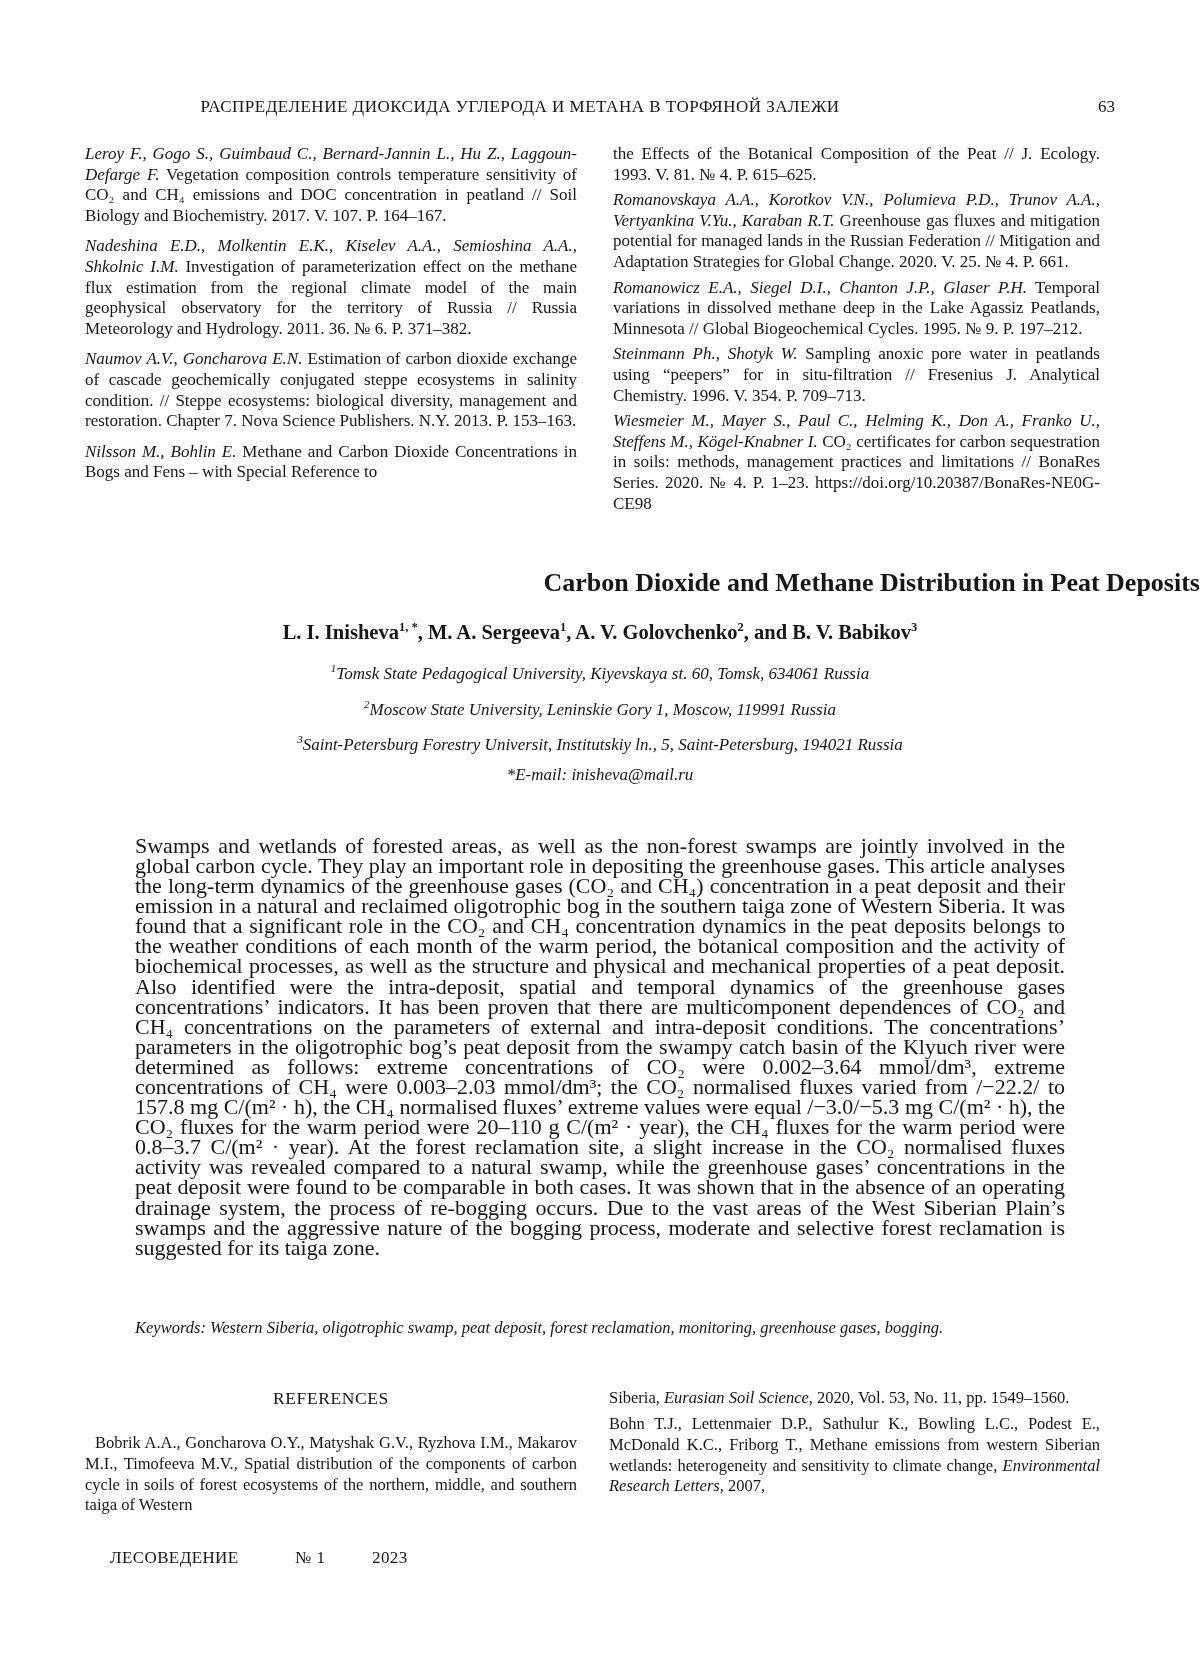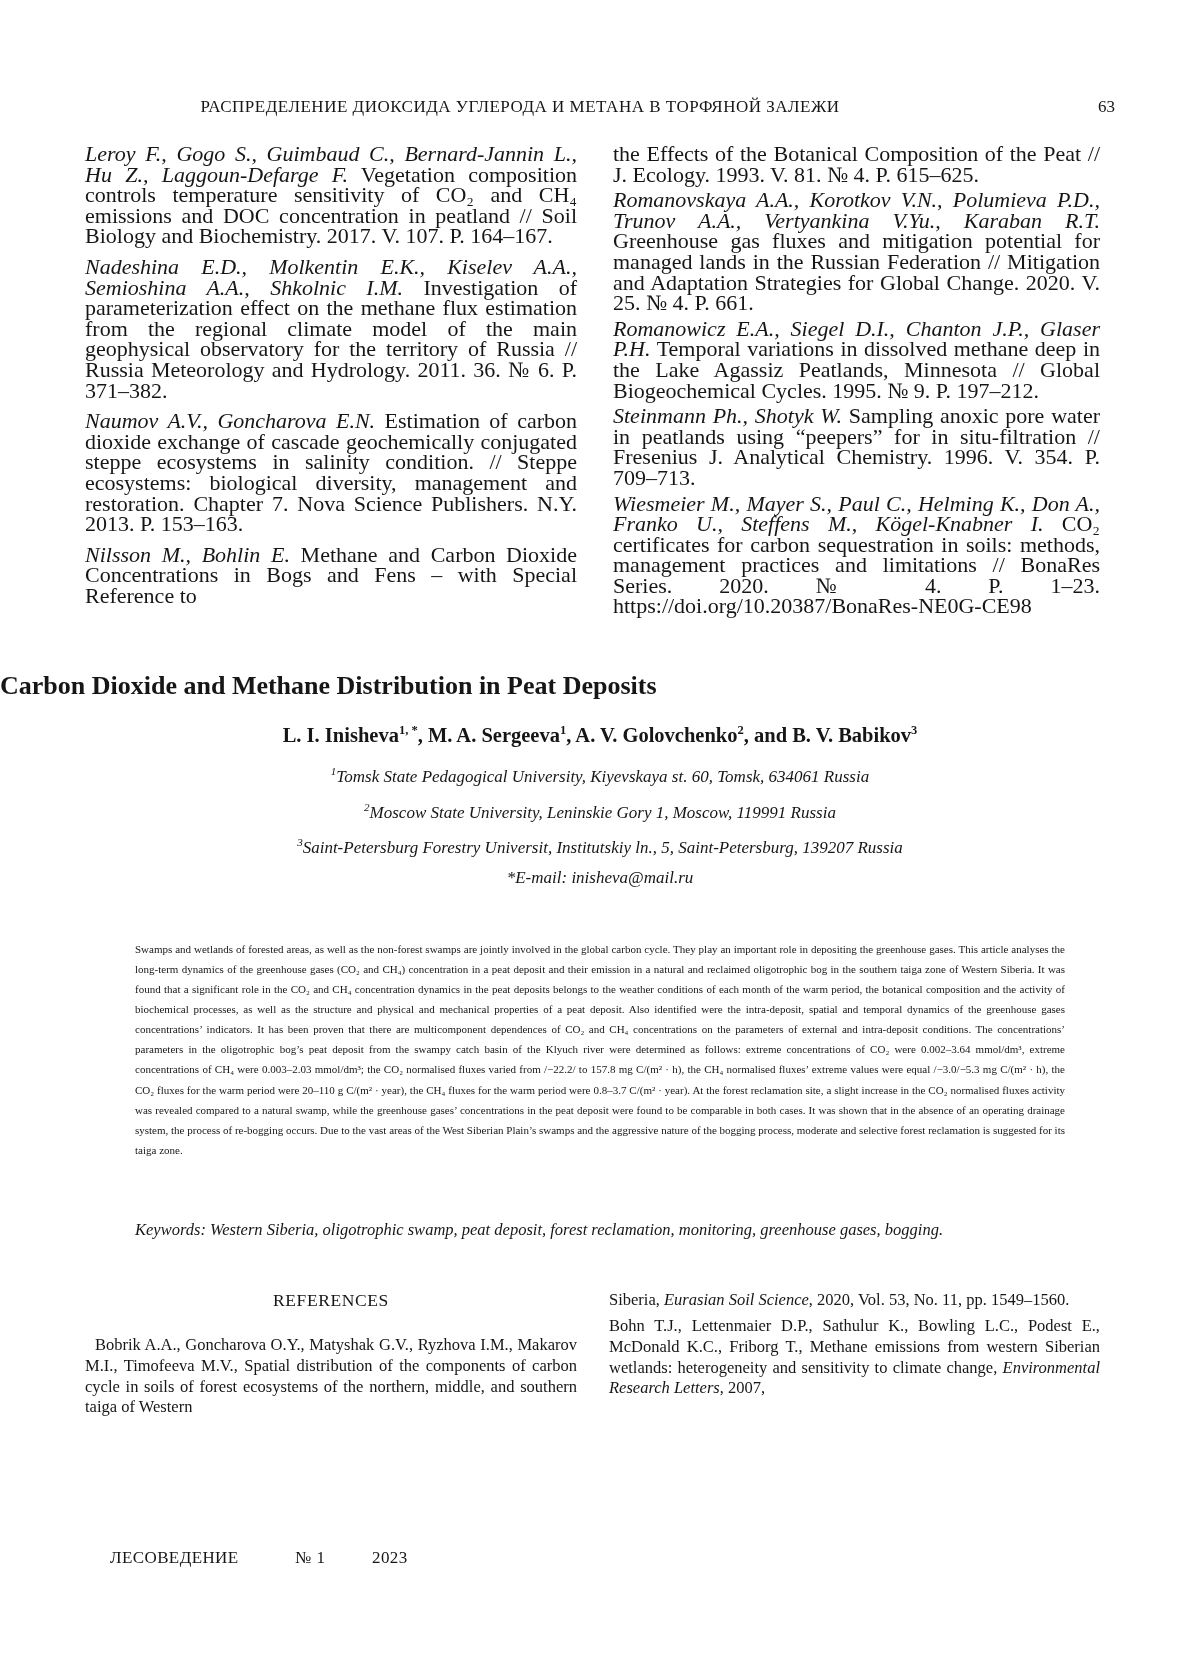--- a/index.html
+++ b/index.html
@@ -15,35 +15,35 @@
     margin:97px 85px 0 85px;
     padding-right:160px;
     text-align:center;
     font-size:17px;
     letter-spacing:0.5px;
     white-space:nowrap;
   }
   .page-num { position:absolute; right:0; top:0; letter-spacing:0; }
 
   .refs-top { display:flex; margin:27px 100px 0 85px; gap:36px; }
-  .refs-top .col { text-align:justify; font-size:22px; line-height:20.6px; }
+  .refs-top .col { text-align:justify; font-size:17px; line-height:20.6px; }
   .col-l { width:492px; }
   .col-r { flex:1; }
   .refs-top p { margin-bottom:10px; }
   .col-r p { margin-bottom:5px; }
   .it { font-style:italic; }
 
-  .title-block { margin-top:46px; text-align:left; font-weight:bold; font-size:26px; line-height:36px; }
+  .title-block { margin-top:46px; text-align:right; font-weight:bold; font-size:26px; line-height:36px; }
   .authors-line { margin-top:19px; text-align:center; font-weight:bold; font-size:20.5px; }
   .authors-line sup { font-size:12.5px; }
   .affils { margin-top:9px; text-align:center; font-style:italic; font-size:17px; line-height:30px; }
   .affils sup { font-size:11px; }
   .email-line { text-align:center; font-style:italic; font-size:17px; line-height:30px; }
 
-  .abstract { margin:46px 135px 0 135px; text-align:justify; font-size:11px; line-height:20.1px; }
+  .abstract { margin:46px 135px 0 135px; text-align:justify; font-size:22px; line-height:20.1px; }
 
   .keywords { margin:57px 135px 0 135px; font-style:italic; font-size:16.5px; line-height:25px; text-align:justify; }
 
   .refs-bottom { display:flex; margin:48px 100px 0 85px; gap:32px; }
   .refs-bottom .col { font-size:16.5px; line-height:20.6px; text-align:justify; }
   .ref-heading { text-align:center; font-size:17.5px; letter-spacing:0.6px; margin-bottom:25px; font-weight:normal; }
   .refs-bottom .col-l p { text-indent:10px; }
   .refs-bottom p { margin-bottom:6px; }
 
   .footer { position:absolute; left:110px; top:1548px; font-size:17px; letter-spacing:0.4px; }
@@ -76,21 +76,21 @@
 
 <div class="title-block">
   <div>Carbon Dioxide and Methane Distribution in Peat Deposits</div>
 </div>
 
 <p class="authors-line"><span>L. I. Inisheva</span><sup>1, *</sup><span>, M. A. Sergeeva</span><sup>1</sup><span>, A. V. Golovchenko</span><sup>2</sup><span>, and B. V. Babikov</span><sup>3</sup></p>
 
 <div class="affils">
   <div><sup>1</sup><span>Tomsk State Pedagogical University, Kiyevskaya st. 60, Tomsk, 634061 Russia</span></div>
   <div><sup>2</sup><span>Moscow State University, Leninskie Gory 1, Moscow, 119991 Russia</span></div>
-  <div><sup>3</sup><span>Saint-Petersburg Forestry Universit, Institutskiy ln., 5, Saint-Petersburg, 139207 Russia</span></div>
+  <div><sup>3</sup><span>Saint-Petersburg Forestry Universit, Institutskiy ln., 5, Saint-Petersburg, 194021 Russia</span></div>
   <div class="email-line">*E-mail: inisheva@mail.ru</div>
 </div>
 
 <p class="abstract">Swamps and wetlands of forested areas, as well as the non-forest swamps are jointly involved in the global carbon cycle. They play an important role in depositing the greenhouse gases. This article analyses the long-term dynamics of the greenhouse gases (CO₂ and CH₄) concentration in a peat deposit and their emission in a natural and reclaimed oligotrophic bog in the southern taiga zone of Western Siberia. It was found that a significant role in the CO₂ and CH₄ concentration dynamics in the peat deposits belongs to the weather conditions of each month of the warm period, the botanical composition and the activity of biochemical processes, as well as the structure and physical and mechanical properties of a peat deposit. Also identified were the intra-deposit, spatial and temporal dynamics of the greenhouse gases concentrations’ indicators. It has been proven that there are multicomponent dependences of CO₂ and CH₄ concentrations on the parameters of external and intra-deposit conditions. The concentrations’ parameters in the oligotrophic bog’s peat deposit from the swampy catch basin of the Klyuch river were determined as follows: extreme concentrations of CO₂ were 0.002–3.64 mmol/dm³, extreme concentrations of CH₄ were 0.003–2.03 mmol/dm³; the CO₂ normalised fluxes varied from /−22.2/ to 157.8 mg C/(m² · h), the CH₄ normalised fluxes’ extreme values were equal /−3.0/−5.3 mg C/(m² · h), the CO₂ fluxes for the warm period were 20–110 g C/(m² · year), the CH₄ fluxes for the warm period were 0.8–3.7 C/(m² · year). At the forest reclamation site, a slight increase in the CO₂ normalised fluxes activity was revealed compared to a natural swamp, while the greenhouse gases’ concentrations in the peat deposit were found to be comparable in both cases. It was shown that in the absence of an operating drainage system, the process of re-bogging occurs. Due to the vast areas of the West Siberian Plain’s swamps and the aggressive nature of the bogging process, moderate and selective forest reclamation is suggested for its taiga zone.</p>
 
 <p class="keywords"><span>Keywords:</span><span> Western Siberia, oligotrophic swamp, peat deposit, forest reclamation, monitoring, greenhouse gases, bogging.</span></p>
 
 <div class="refs-bottom">
   <div class="col col-l">
     <div class="ref-heading">REFERENCES</div>

